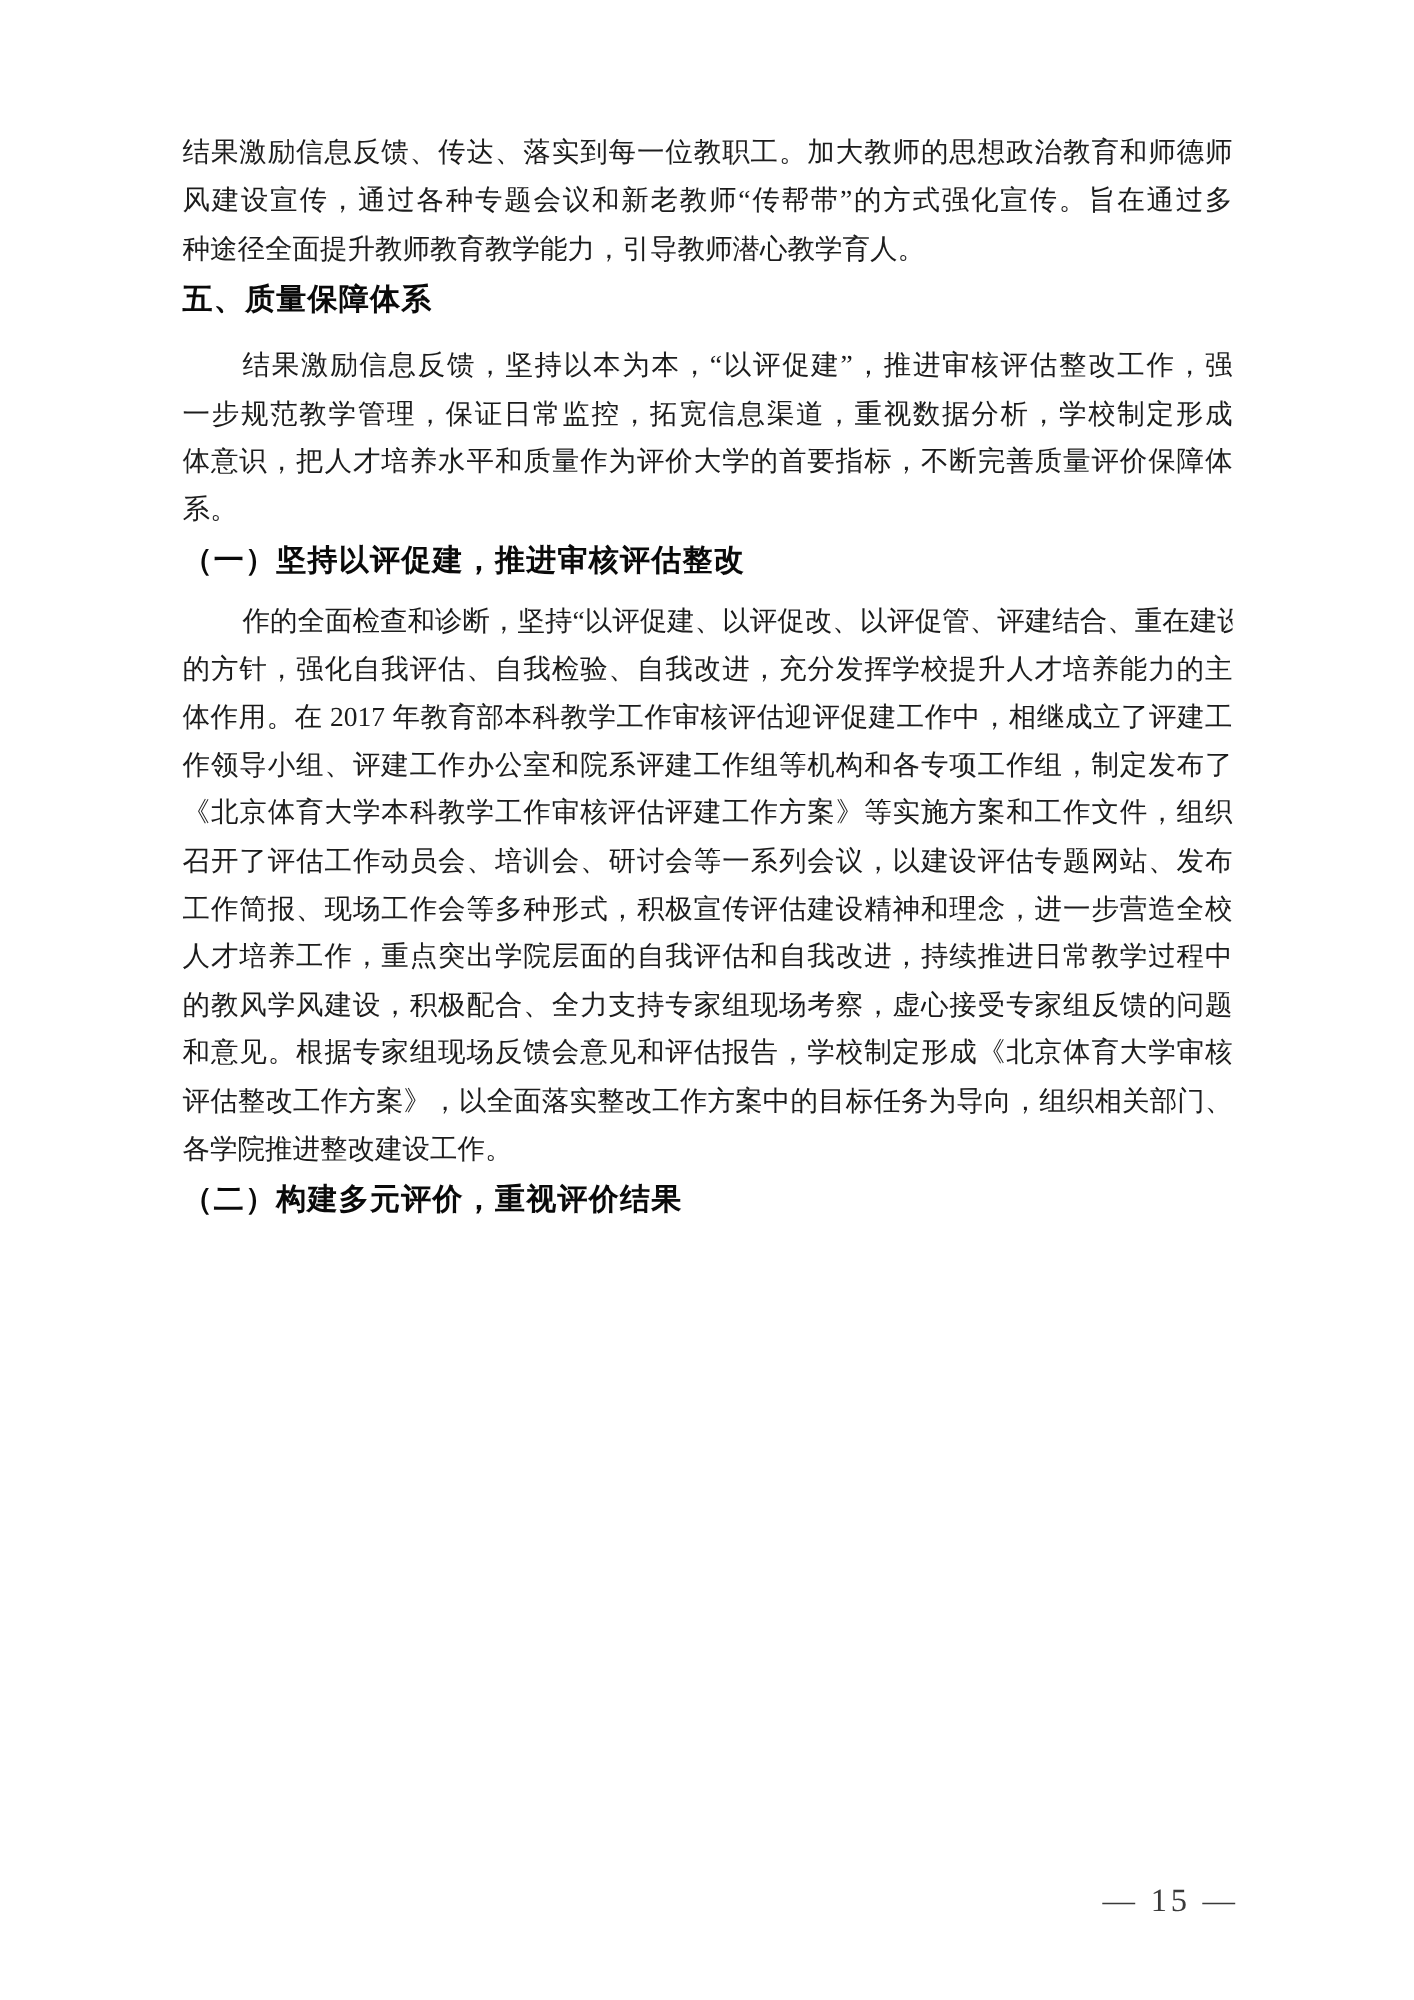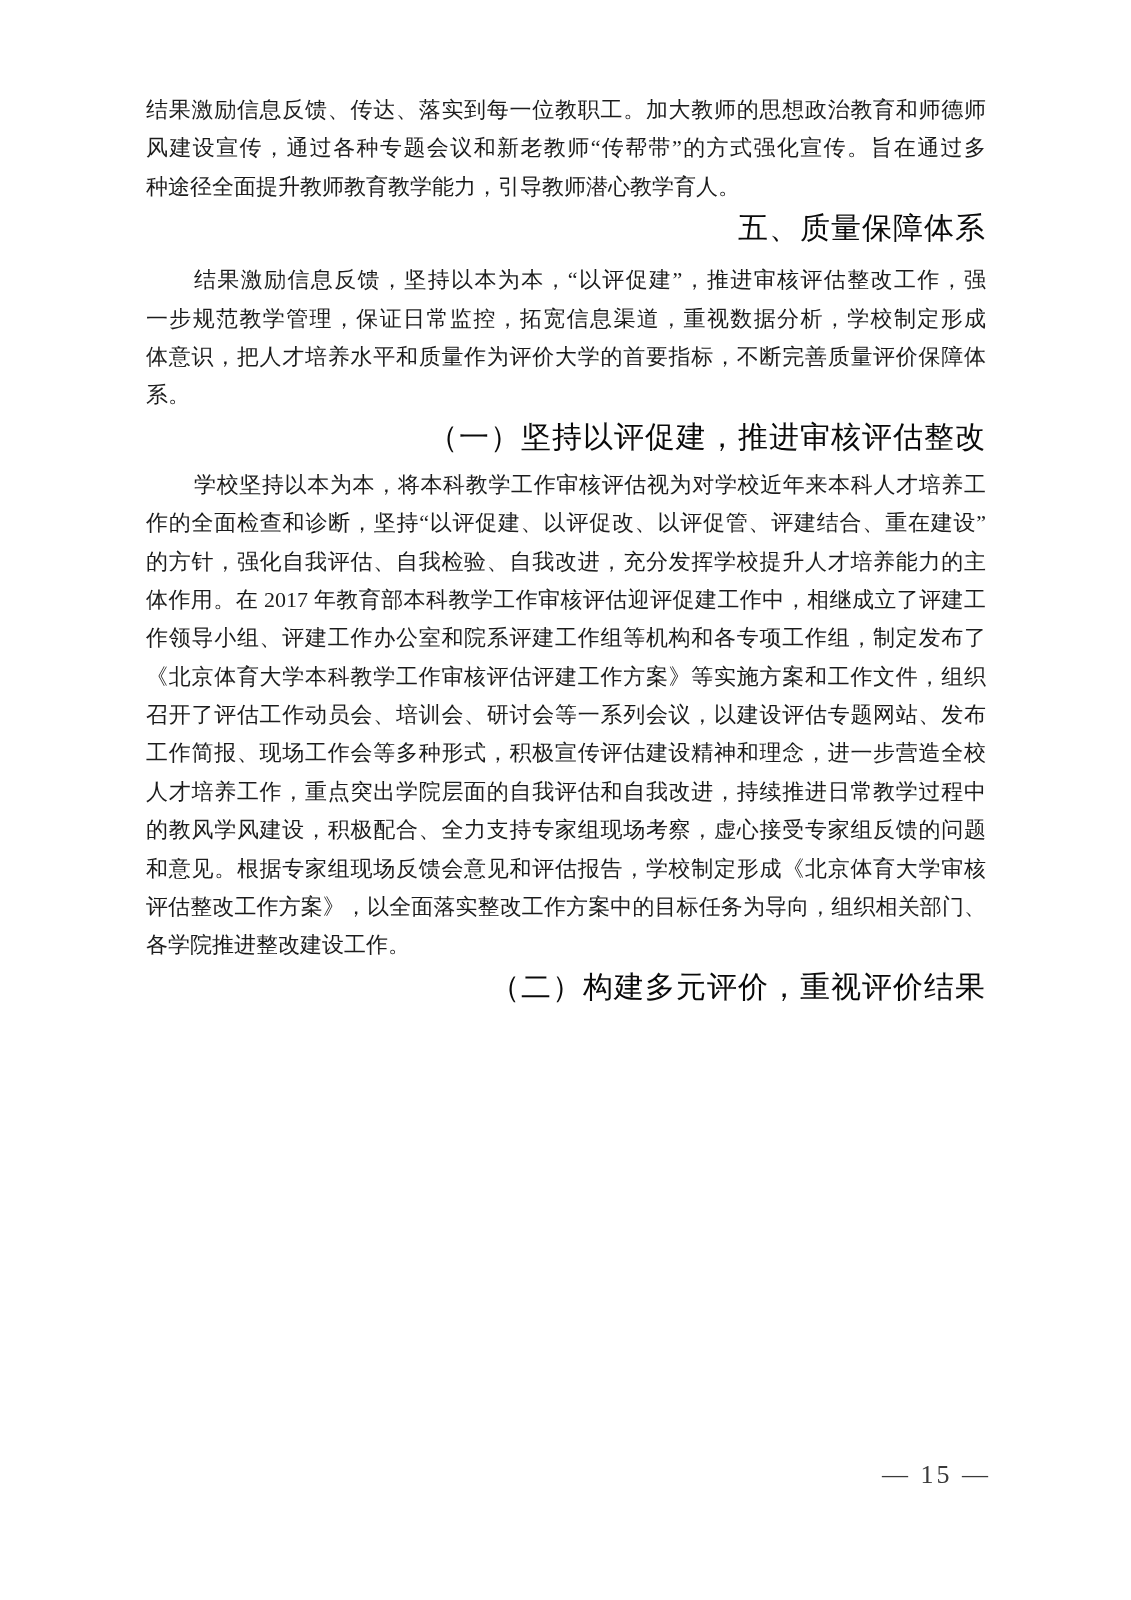--- a/index.html
+++ b/index.html
@@ -16,21 +16,21 @@
     height: 1600px;
     margin: 0 auto;
     background: var(--bg);
     overflow: hidden;
     font-family: "Liberation Serif", "DejaVu Serif", serif;
     color: var(--text);
   }
   .content {
     position: absolute;
     left: 146px;
-    top: 0;
+    top: 12px;
     width: 840px;
     padding-top: 91px;
   }
   .para { margin: 0; }
   .para .line {
     height: 38.4px;
     line-height: 38.4px;
     font-size: 22px;
     color: var(--text);
     text-align: justify;
@@ -39,33 +39,33 @@
     white-space: nowrap;
   }
   .para .line:last-child {
     text-align-last: left;
   }
   .para.indent .line:first-child {
     padding-left: 48px;
   }
   .h-section, .h-sub {
     font-family: "Liberation Sans", "DejaVu Sans", sans-serif;
-    font-weight: normal;
+    font-weight: bold;
     color: var(--heading);
-    font-size: 30px;
+    font-size: 24px;
     line-height: 44px;
     letter-spacing: 1px;
-    text-align: right;
+    text-align: left;
   }
   .h-section { margin: 0 0 11px 0; }
   .h-sub-1  { margin: 0 0 7px 0; }
   .h-sub-2  { margin: 0; }
   .footer {
     position: absolute;
-    top: 1460px;
+    top: 1506px;
     right: 140px;
     font-family: "Liberation Serif", "DejaVu Serif", serif;
     font-size: 26px;
     letter-spacing: 3px;
     color: var(--footer);
     white-space: nowrap;
   }
 </style>
 </head>
 <body>
@@ -85,21 +85,20 @@
     <div class="para indent">
         <div class="line">结果激励信息反馈，坚持以本为本，“以评促建”，推进审核评估整改工作，强</div>
         <div class="line">一步规范教学管理，保证日常监控，拓宽信息渠道，重视数据分析，学校制定形成</div>
         <div class="line">体意识，把人才培养水平和质量作为评价大学的首要指标，不断完善质量评价保障体</div>
         <div class="line">系。</div>
       </div>
 
     <h3 class="h-sub h-sub-1">（一）坚持以评促建，推进审核评估整改</h3>
 
     <div class="para indent">
-        <div class="line">学校坚持以本为本，将本科教学工作审核评估视为对学校近年来本科人才培养工</div>
         <div class="line">作的全面检查和诊断，坚持“以评促建、以评促改、以评促管、评建结合、重在建设”</div>
         <div class="line">的方针，强化自我评估、自我检验、自我改进，充分发挥学校提升人才培养能力的主</div>
         <div class="line">体作用。在 2017 年教育部本科教学工作审核评估迎评促建工作中，相继成立了评建工</div>
         <div class="line">作领导小组、评建工作办公室和院系评建工作组等机构和各专项工作组，制定发布了</div>
         <div class="line">《北京体育大学本科教学工作审核评估评建工作方案》等实施方案和工作文件，组织</div>
         <div class="line">召开了评估工作动员会、培训会、研讨会等一系列会议，以建设评估专题网站、发布</div>
         <div class="line">工作简报、现场工作会等多种形式，积极宣传评估建设精神和理念，进一步营造全校</div>
         <div class="line">人才培养工作，重点突出学院层面的自我评估和自我改进，持续推进日常教学过程中</div>
         <div class="line">的教风学风建设，积极配合、全力支持专家组现场考察，虚心接受专家组反馈的问题</div>
         <div class="line">和意见。根据专家组现场反馈会意见和评估报告，学校制定形成《北京体育大学审核</div>

